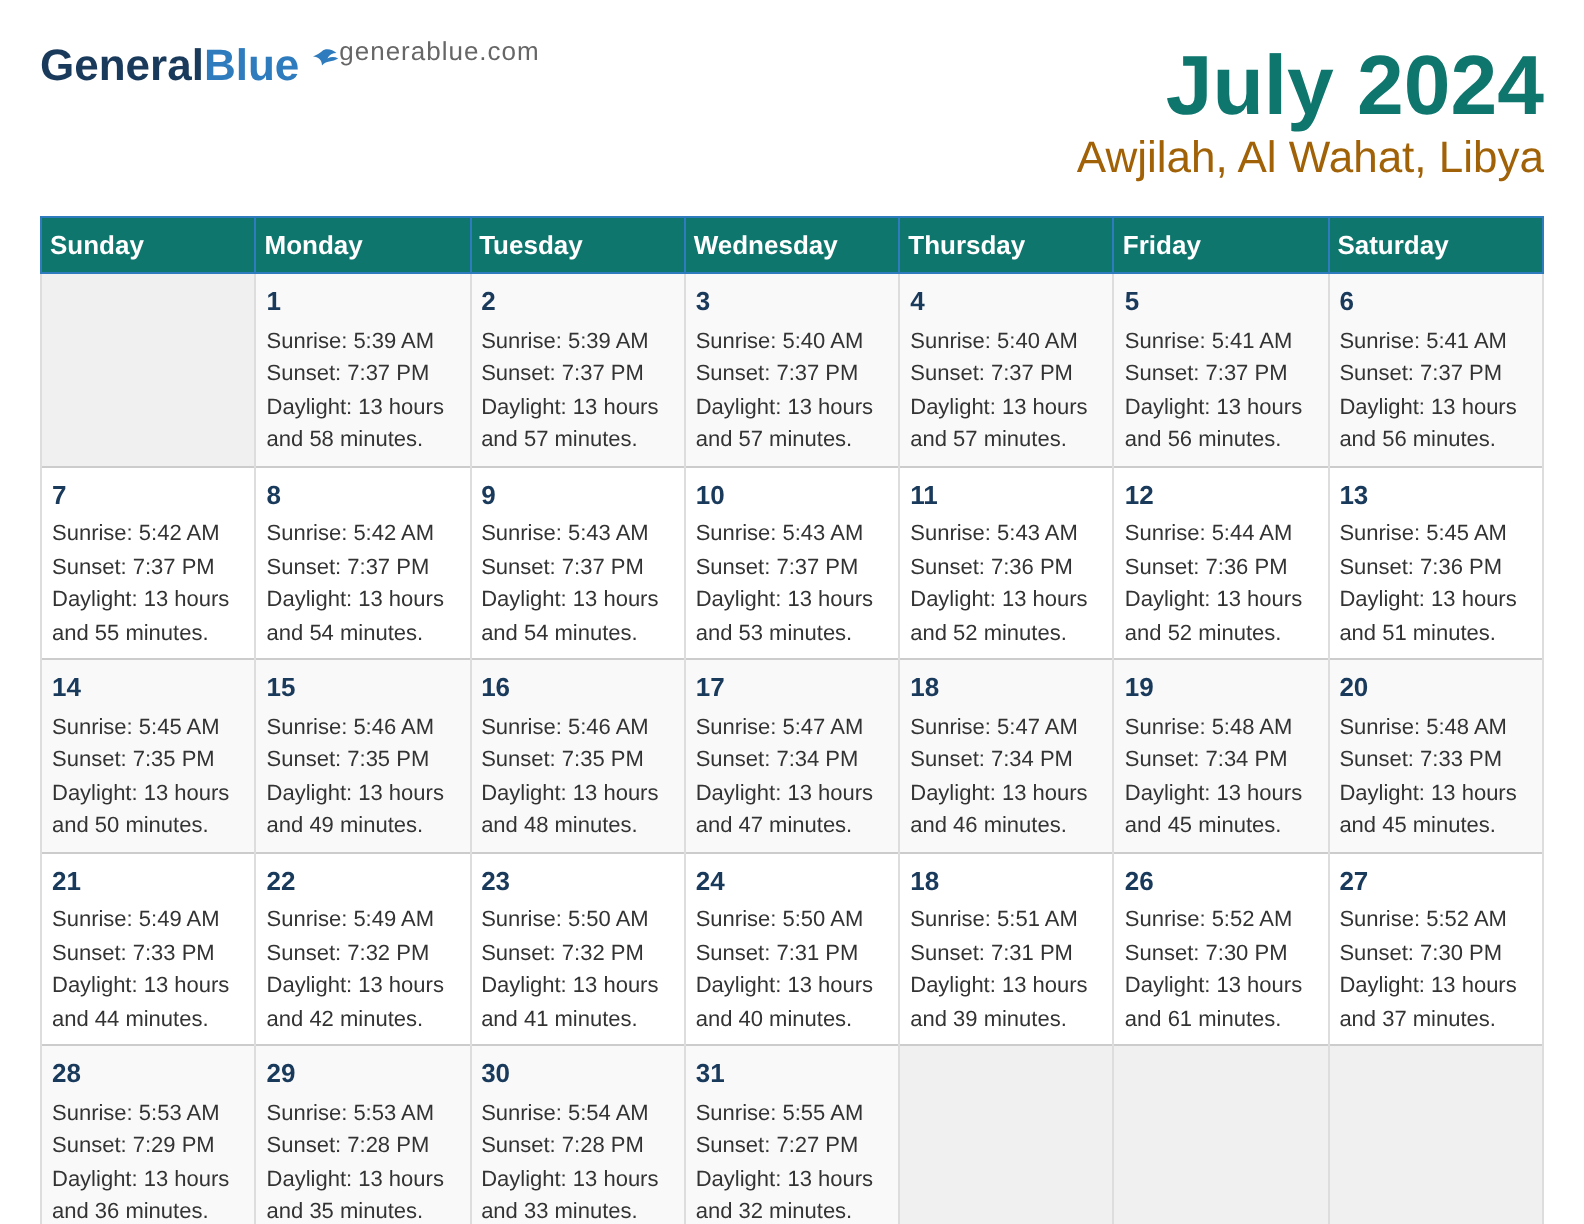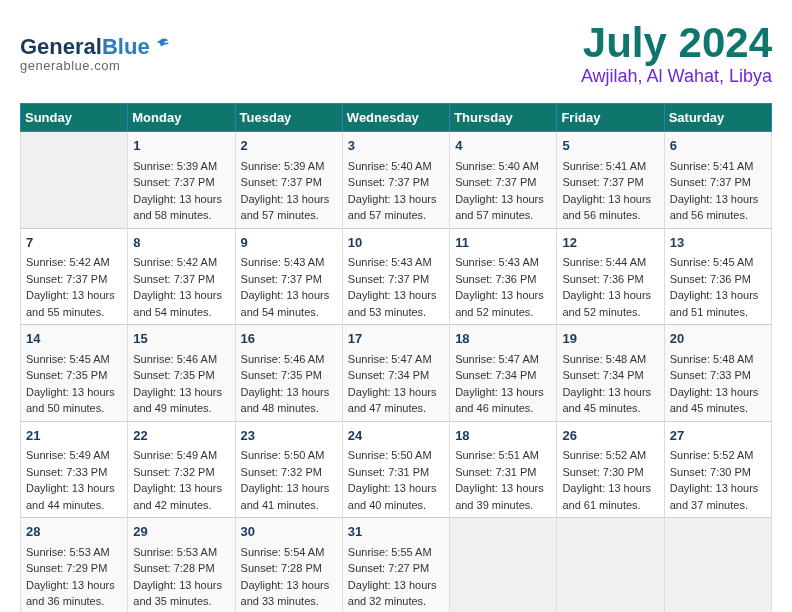--- a/index.html
+++ b/index.html
@@ -11,23 +11,21 @@
       padding: 20px;
     }
     .header {
       display: flex;
       justify-content: space-between;
       align-items: flex-start;
       margin-bottom: 16px;
     }
     .logo {
       display: flex;
-      flex-direction: column;
       align-items: flex-start;
-      margin-top: 14px;
     }
     .logo-text {
       display: flex;
       align-items: center;
       font-size: 22px;
       font-weight: bold;
       color: #1a3a5c;
     }
     .logo-bird {
       width: 18px;
@@ -38,22 +36,22 @@
     .title-block {
       text-align: right;
     }
     .month-title {
       font-size: 42px;
       font-weight: bold;
       color: #0f766e;
       line-height: 1.1;
     }
     .location {
-      font-size: 18px;
-      color: #6d28d9;
+      font-size: 22px;
+      color: #a16207;
     }
     table {
       width: 100%;
       border-collapse: collapse;
       font-size: 11px;
     }
     thead tr th {
       background-color: #0f766e;
       color: #fff;
       padding: 6px 4px;

